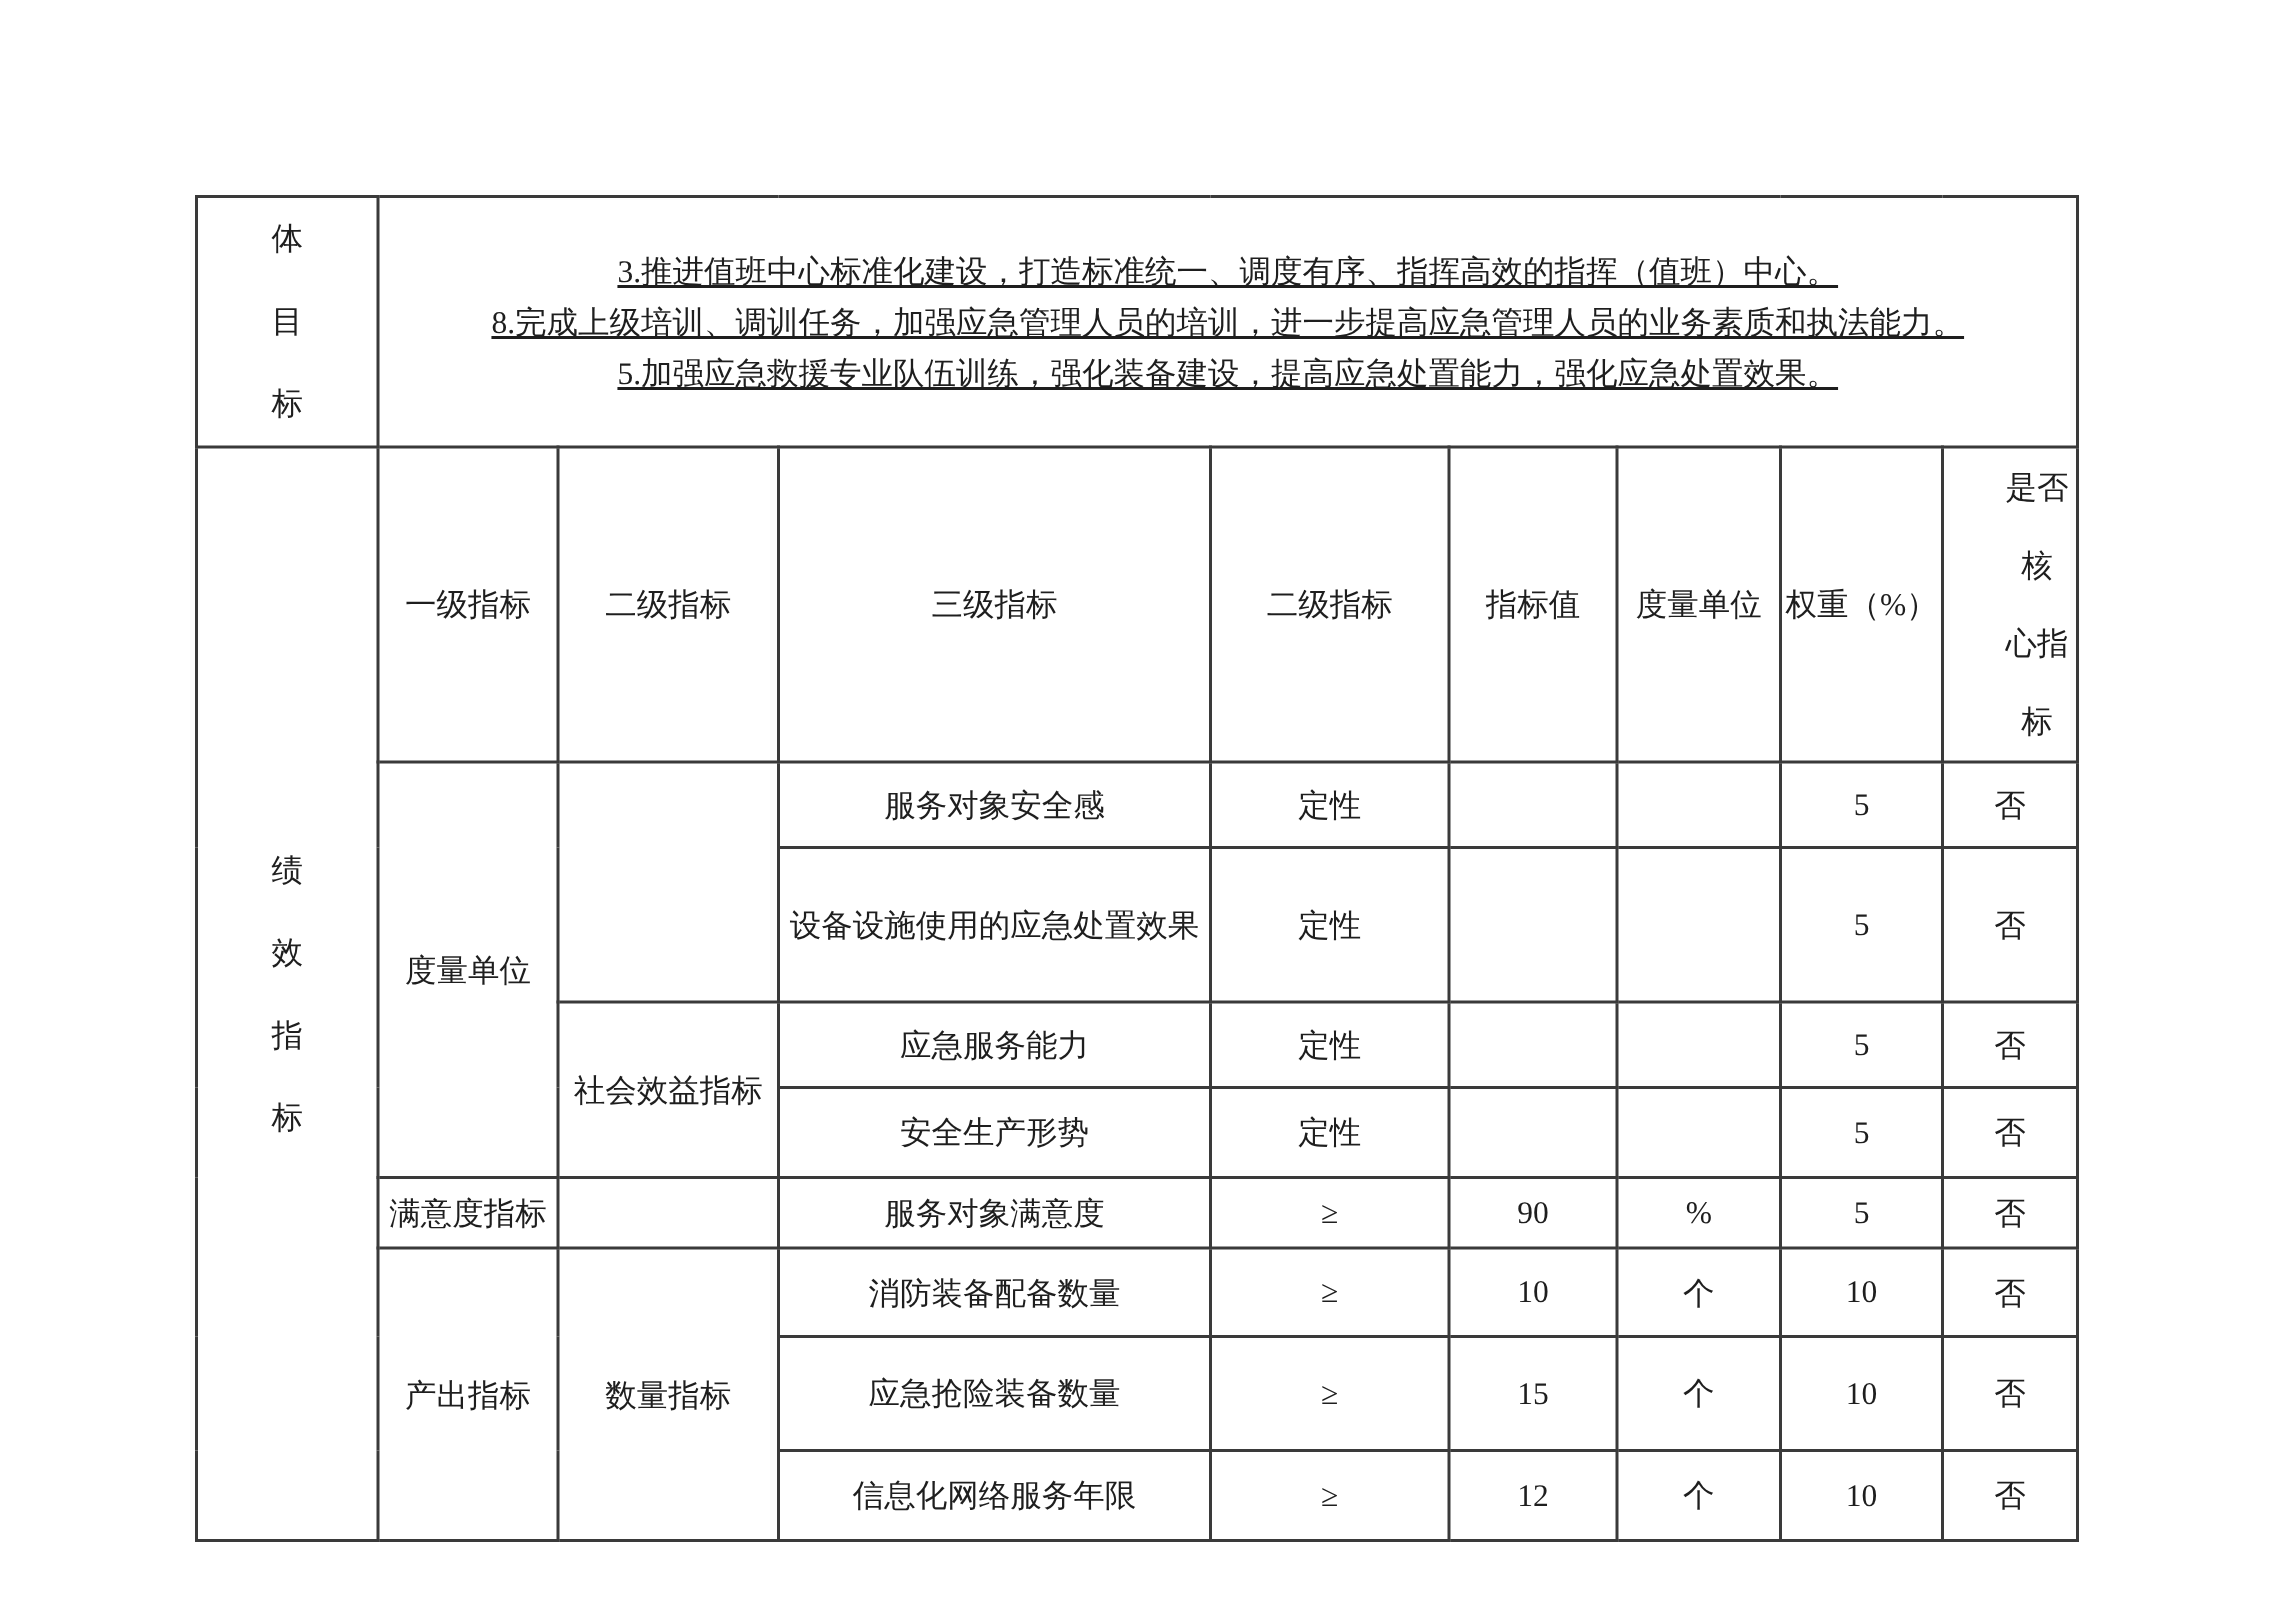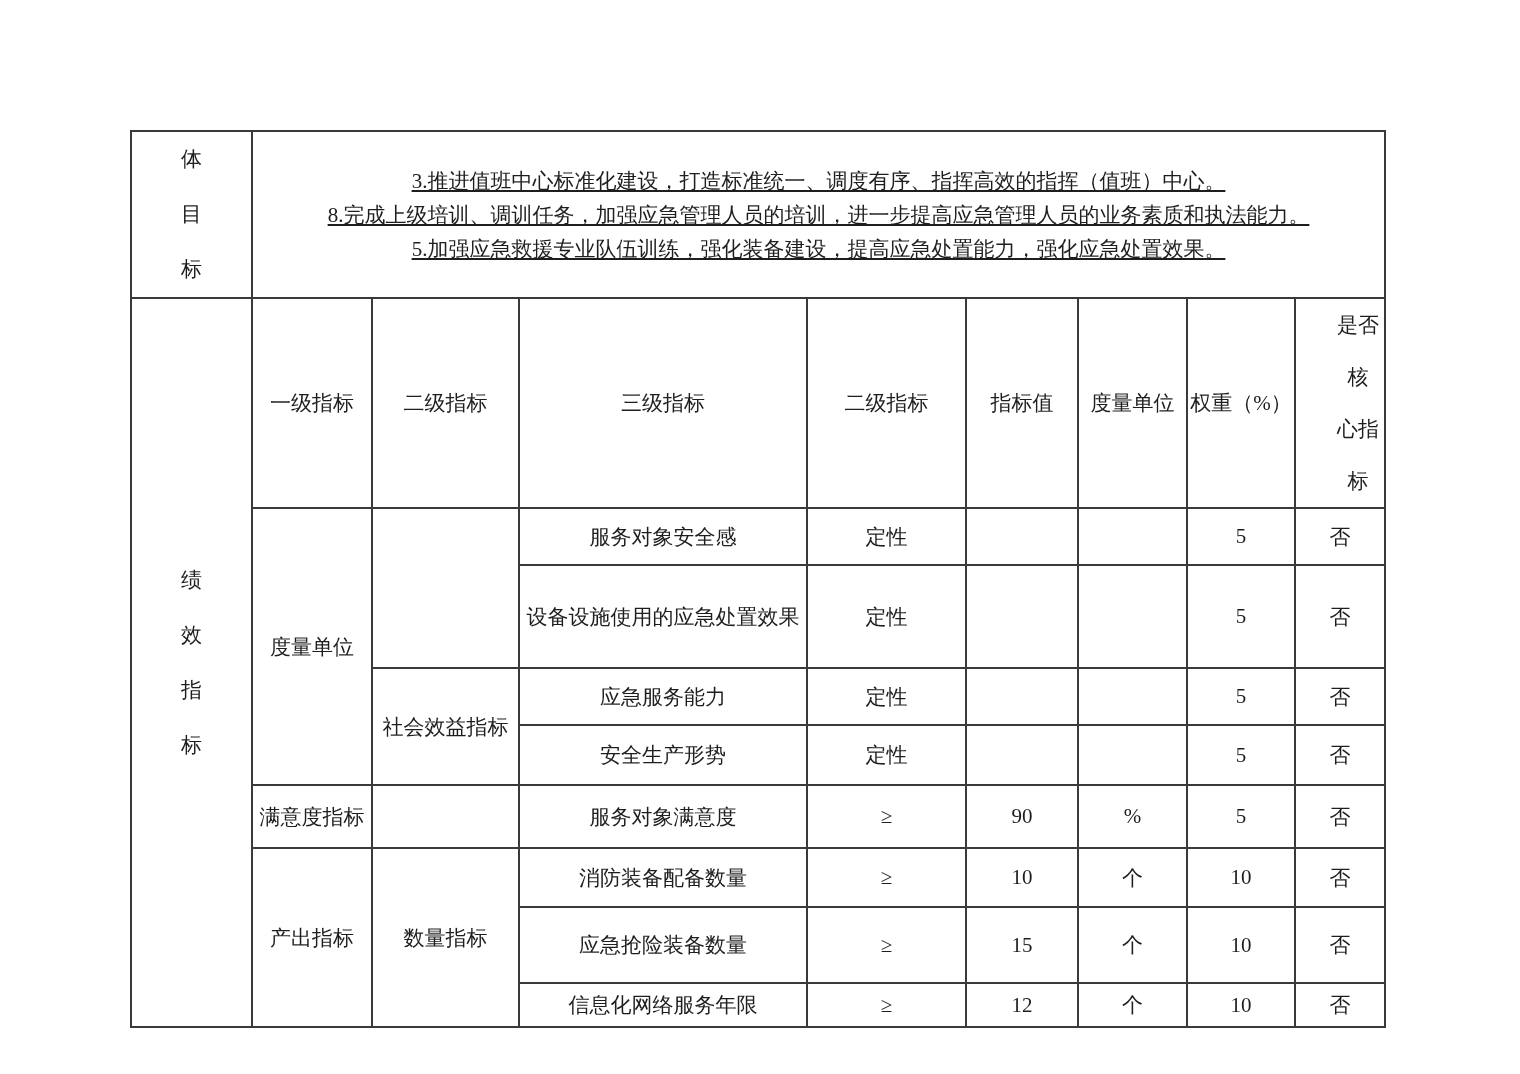--- a/index.html
+++ b/index.html
@@ -27,24 +27,24 @@
     padding: 0;
     overflow: hidden;
   }
   
   tr.ra { height: 163px; }
   tr.rh { height: 122px; }
   tr.r1 { height: 57px; }
   tr.r2 { height: 103px; }
   tr.r3 { height: 57px; }
   tr.r4 { height: 60px; }
-  tr.r5 { height: 63px; }
+  tr.r5 { height: 47px; }
   tr.r6 { height: 59px; }
   tr.r7 { height: 76px; }
-  tr.r8 { height: 44px; }
+  tr.r8 { height: 60px; }
 
   td.goal-label {
     border-top: none;
     vertical-align: top;
   }
   td.goal-label .vchar { line-height: 55px; }
   td.goal-text {
     text-align: left;
     vertical-align: top;
     padding: 5px 10px 0 10px;

